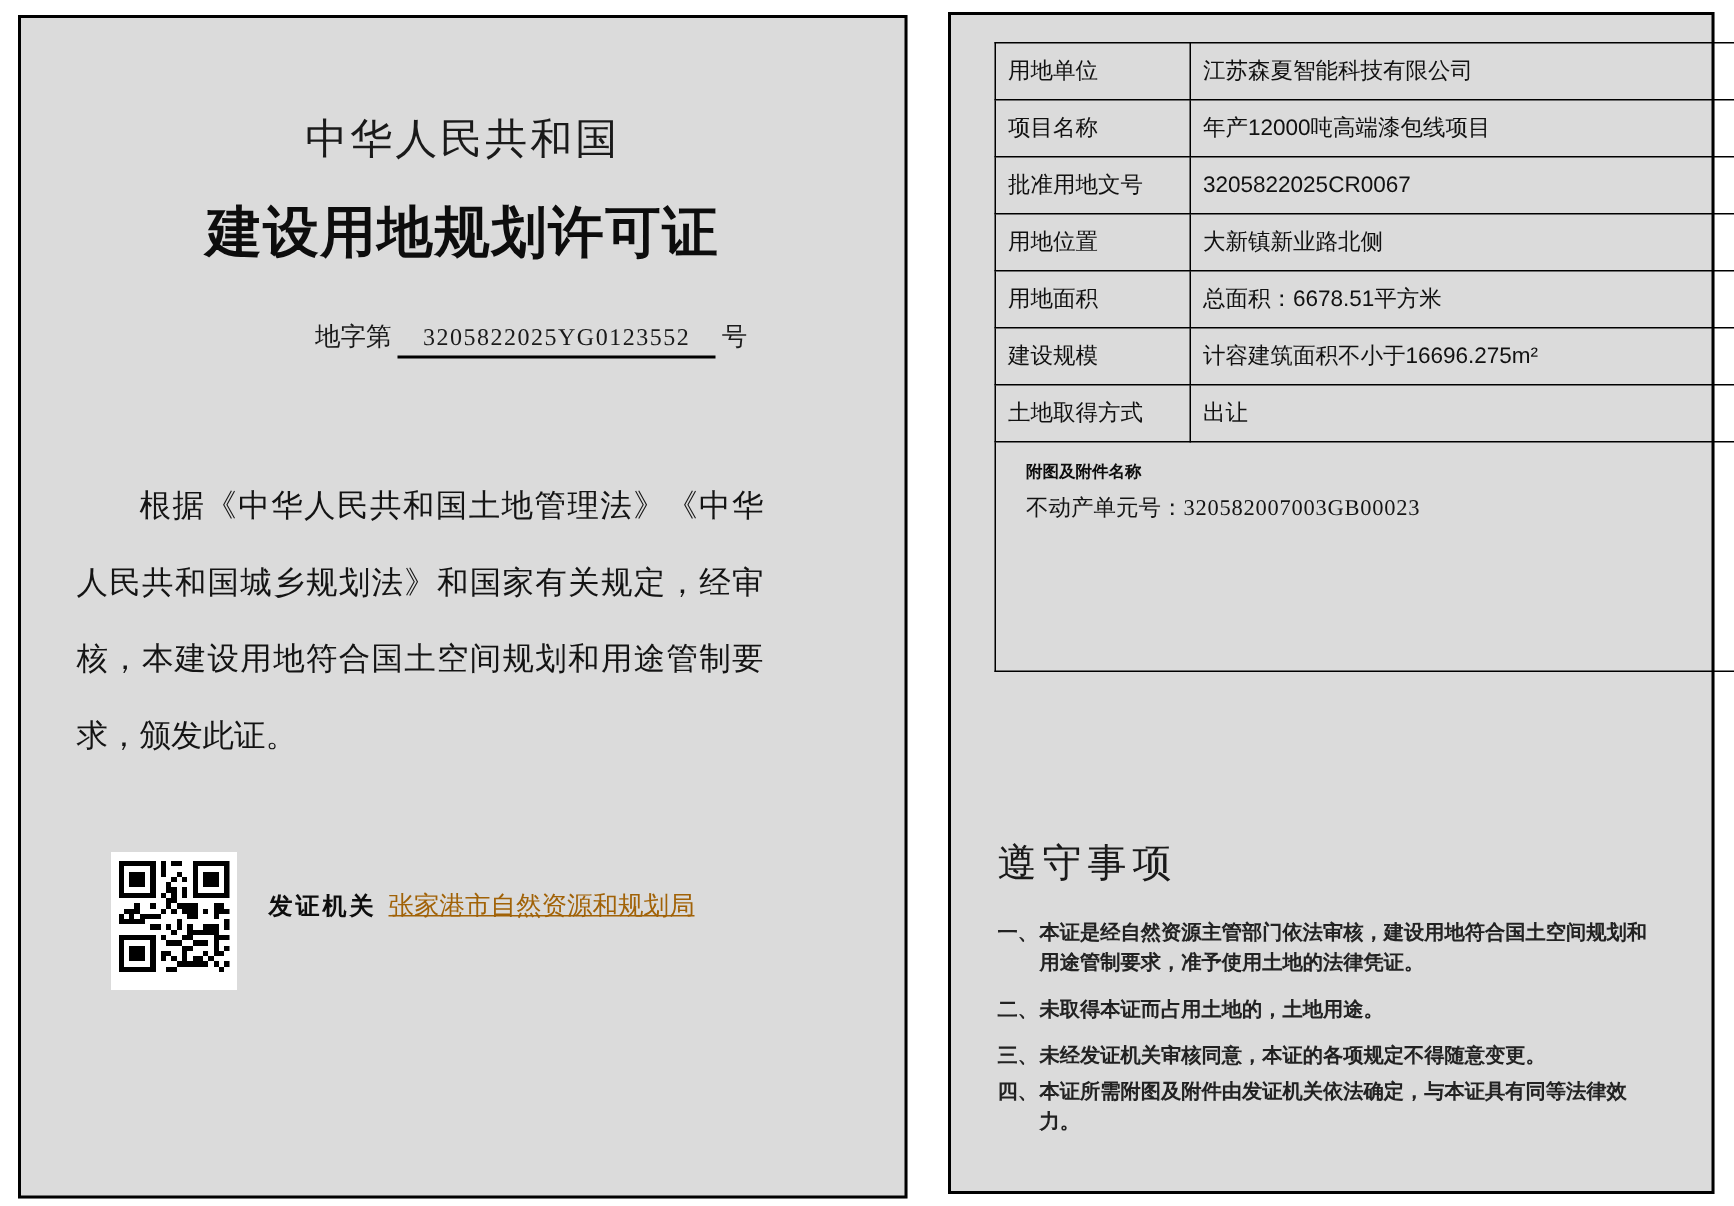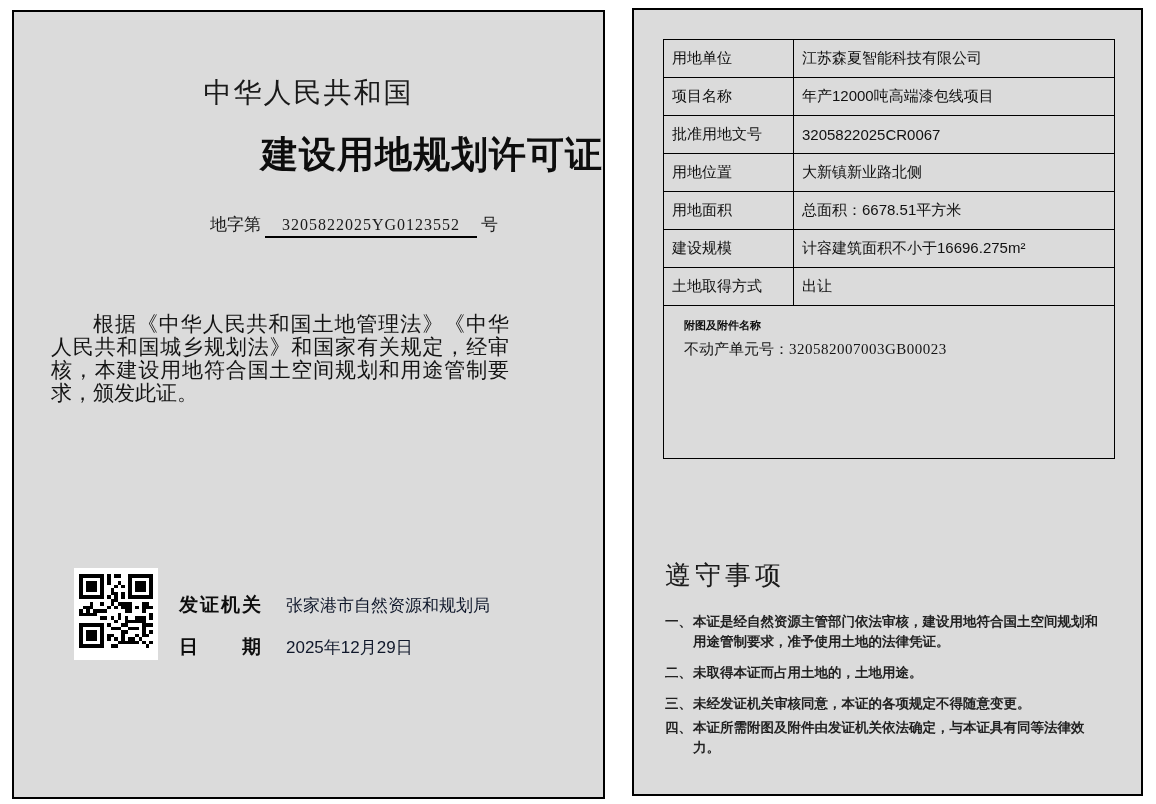--- a/index.html
+++ b/index.html
@@ -16,63 +16,63 @@
   #left-page{left:12px;top:10px;width:593px;height:789px;}
   #right-page{left:632px;top:8px;width:511px;height:788px;}
 
   
   .country{
     position:absolute;top:62px;left:0;width:100%;text-align:center;
     font-family:"Liberation Serif","DejaVu Serif",serif;
     font-size:28px;letter-spacing:2px;color:#1a1a1a;
   }
   .cert-title{
-    position:absolute;top:118px;left:0;width:100%;text-align:right;
+    position:absolute;top:118px;left:0;width:100%;text-align:center;
     font-size:37px;font-weight:bold;letter-spacing:1px;color:#0d0d0d;
   }
   .serial{
     position:absolute;top:201px;left:196px;white-space:nowrap;
     font-size:17px;color:#1a1a1a;
   }
   .serial .num{
     display:inline-block;border-bottom:2px solid #000;
     padding:0 17px 2px 17px;margin:0 4px;
     font-family:"Liberation Serif","DejaVu Serif",serif;
     font-size:16px;letter-spacing:1px;text-align:right;
   }
   .body-text{
     position:absolute;top:300px;left:37px;width:458px;
-    font-size:21px;line-height:23px;text-indent:2em;text-align:justify;
+    font-size:21px;line-height:51px;text-indent:2em;text-align:justify;
     color:#141414;
   }
   .qr-box{
     position:absolute;left:60px;top:556px;width:84px;height:92px;
     background:#ffffff;box-sizing:border-box;padding:6px 5px;
   }
   .qr-box svg{display:block;width:74px;height:74px;}
   .issuer-row,.date-row{
     position:absolute;left:165px;white-space:nowrap;
   }
   .issuer-row{top:580px;}
   .date-row{top:622px;}
   .cred-label{
-    font-size:19px;font-weight:bold;letter-spacing:2px;color:#0d0d0d;
-    margin-right:23px;
-  }
-  .cred-value{font-size:17px;color:#0f172a;}
+    font-size:16px;font-weight:bold;letter-spacing:2px;color:#0d0d0d;
+    margin-right:8px;
+  }
+  .cred-value{font-size:17px;color:#a16207;text-decoration:underline;}
   .unit-row{position:absolute;left:60px;top:652px;white-space:nowrap;}
   .unit-label{font-size:13px;font-weight:bold;color:#0d0d0d;}
   .unit-value{
     font-family:"DejaVu Sans Mono","Liberation Mono",monospace;
     font-size:11.5px;color:#111;margin-left:14px;
   }
 
   
   .info-table{
-    position:absolute;left:29px;top:29px;width:452px;
+    position:absolute;left:29px;top:18px;width:494px;
     border-collapse:collapse;table-layout:fixed;
   }
   .info-table td{
     border:1.5px solid #000;height:37px;padding:0 0 0 8px;
     font-size:15px;color:#111;vertical-align:middle;
   }
   .info-table .attach-cell{
     height:140px;vertical-align:top;padding:12px 10px 0 20px;
   }
   .attach-title{font-size:11px;font-weight:bold;color:#0d0d0d;}
@@ -320,23 +320,20 @@
         <rect x="9" y="20" width="1" height="1"></rect>
         <rect x="10" y="20" width="1" height="1"></rect>
         <rect x="19" y="20" width="1" height="1"></rect>
       </svg>
   </div>
 
   <div class="issuer-row">
     <span class="cred-label">发证机关</span><span class="cred-value">张家港市自然资源和规划局</span>
   </div>
 
-  <div class="date-row">
-    <span class="cred-label">日　　期</span><span class="cred-value">2025年12月29日</span>
-  </div>
 
 </div>
 
 <div class="page" id="right-page">
   <table class="info-table">
     <colgroup>
         <col style="width:130px">
         <col>
       </colgroup>
     <tbody>

